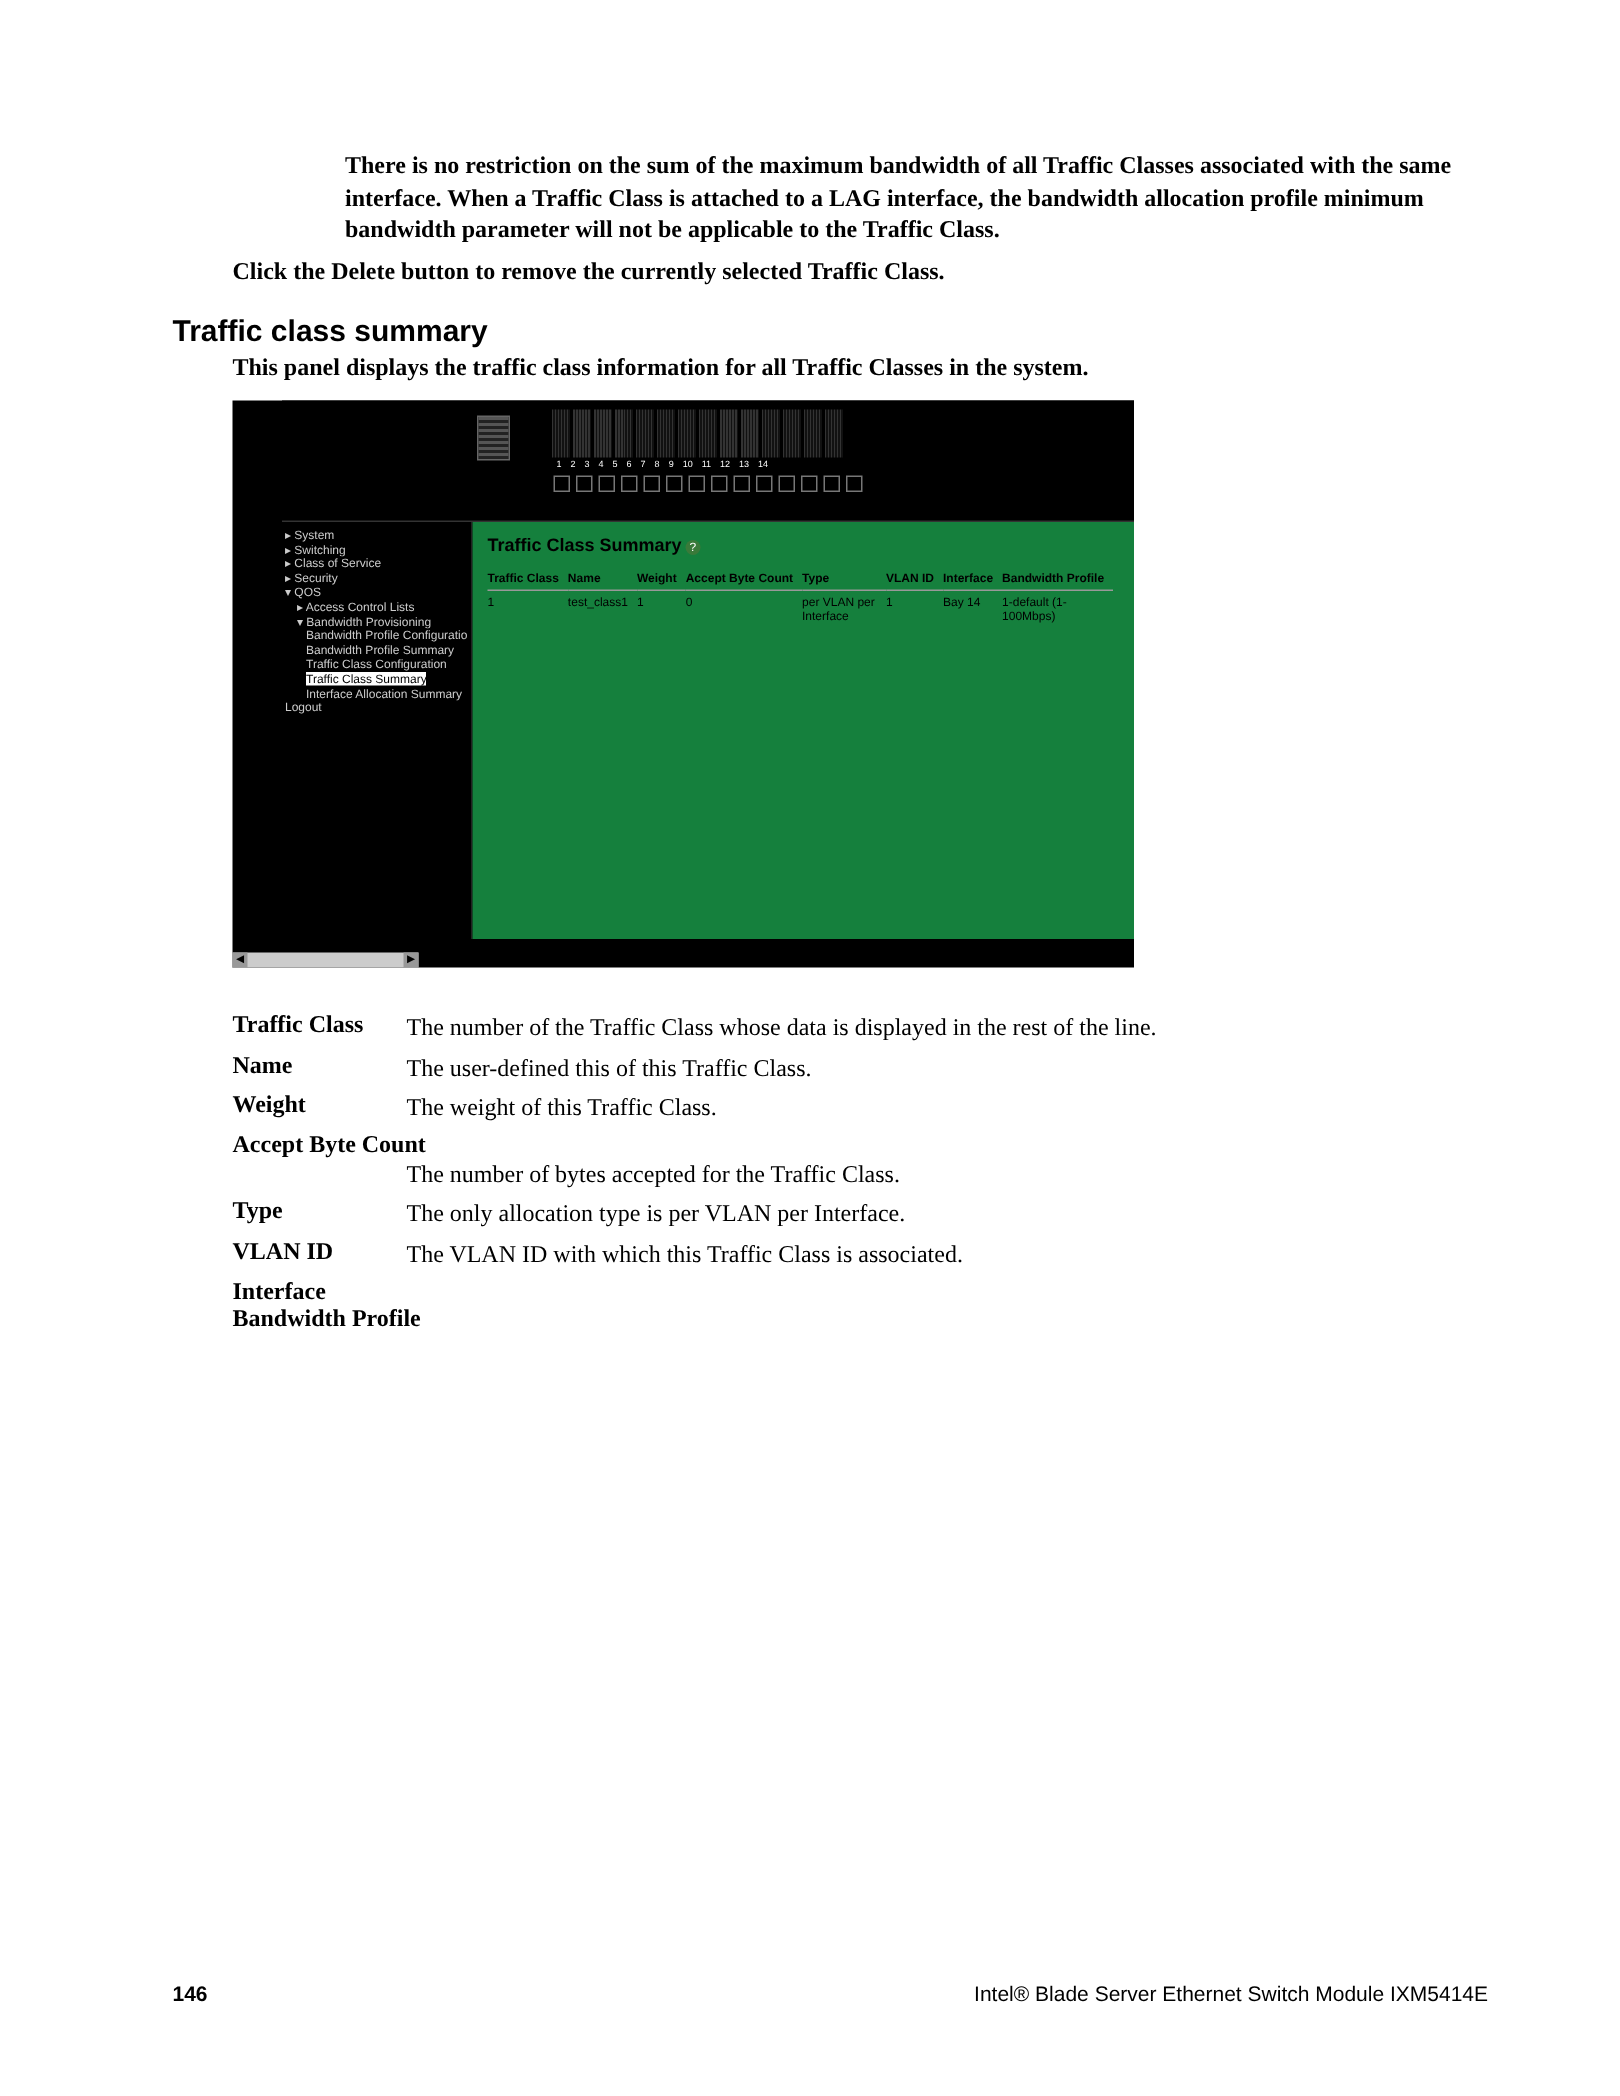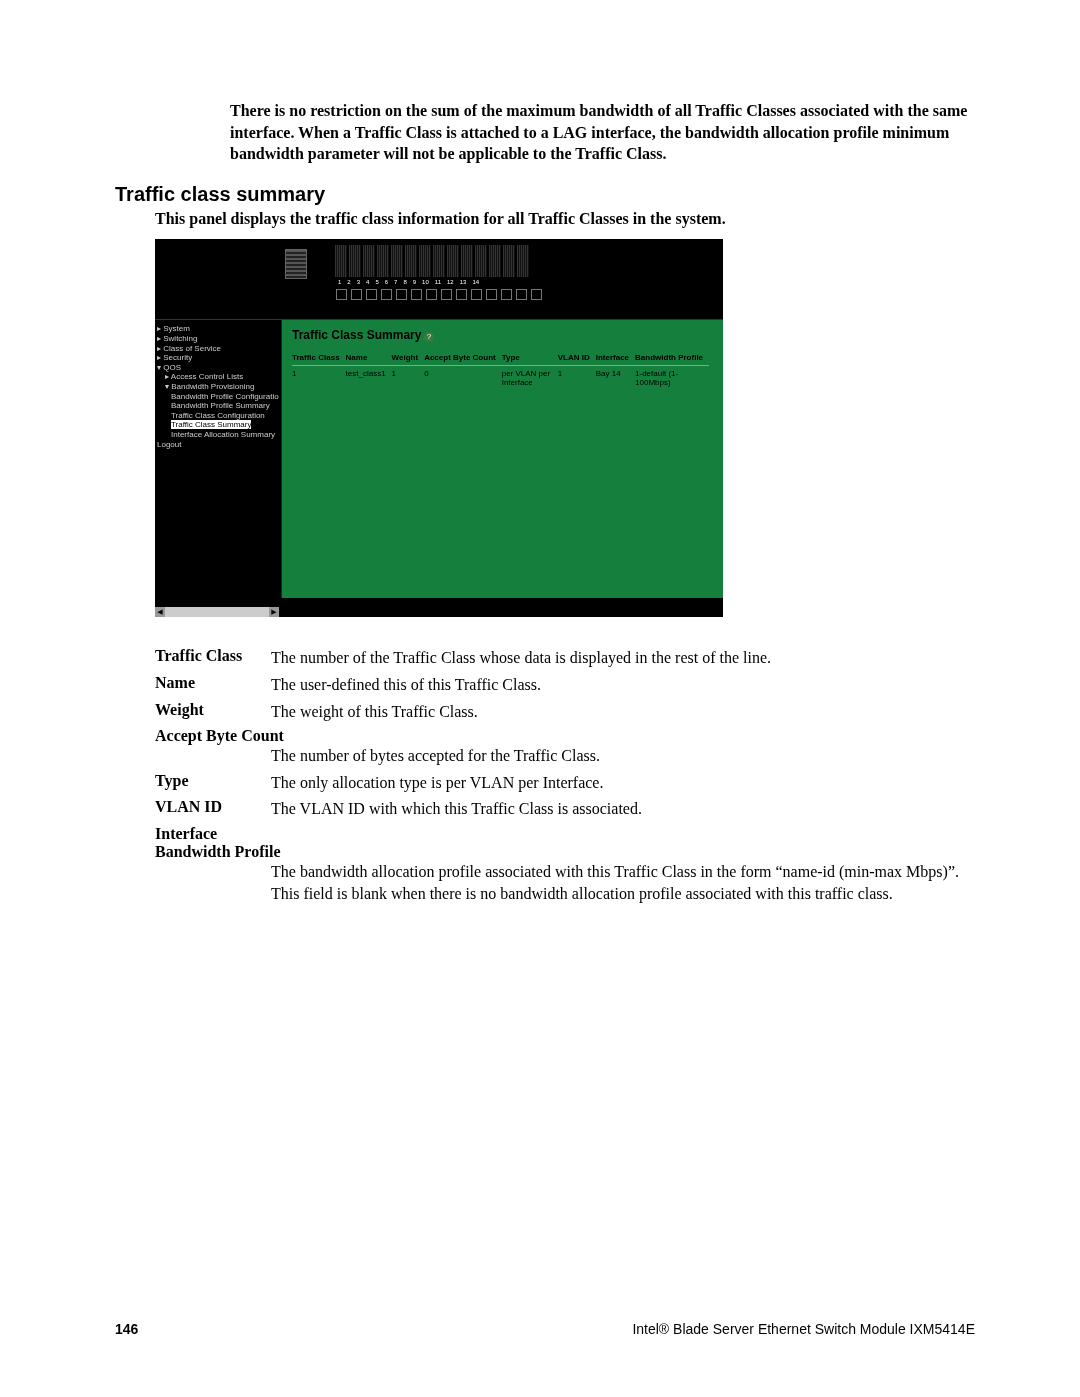--- a/index.html
+++ b/index.html
@@ -33,20 +33,21 @@
   }
   .screenshot {
     width: 568px;
     height: 378px;
     background: #000;
     margin: 10px 0 30px 40px;
     position: relative;
     color: #ccc;
     font-family: Arial, Helvetica, sans-serif;
     font-size: 9px;
+    padding-left: 33px;
   }
   .ss-header {
     height: 80px;
     background: #000;
     border-bottom: 1px solid #333;
     position: relative;
   }
   .ss-chip {
     position: absolute;
     left: 130px;
@@ -178,34 +179,35 @@
   .defs dd {
     margin: 0 0 5px 116px;
     line-height: 1.35;
   }
   .defs .wide dt { width: auto; float: none; }
   .defs .wide dd { margin-left: 116px; }
   .footer {
     position: absolute;
     bottom: 60px;
     left: 115px;
-    right: 105px;
+    right: 88px;
     display: flex;
     justify-content: space-between;
     font-size: 14px;
   }
   .footer .pg { font-weight: bold; font-family: Arial, Helvetica, sans-serif; }
   .footer .doc { font-family: Arial, Helvetica, sans-serif; }
 </style>
 </head>
 <body>
 
 <div class="page">
 
   <p class="para indent1">There is no restriction on the sum of the maximum bandwidth of all Traffic Classes associated with the same interface. When a Traffic Class is attached to a LAG interface, the bandwidth allocation profile minimum bandwidth parameter will not be applicable to the Traffic Class.</p>
+  <p class="para indent0">Click the Delete button to remove the currently selected Traffic Class.</p>
 
   <h2 class="section-title">Traffic class summary</h2>
   <p class="para indent0">This panel displays the traffic class information for all Traffic Classes in the system.</p>
 
   <div class="screenshot">
     <div class="ss-header">
       <div class="ss-chip"></div>
       <div class="ss-slots">
         <div class="ss-slot"></div>
           <div class="ss-slot"></div>
@@ -319,21 +321,20 @@
       <dt>Accept Byte Count</dt>
       <dd>The number of bytes accepted for the Traffic Class.</dd>
     </div>
     <dt>Type</dt>
     <dd>The only allocation type is per VLAN per Interface.</dd>
     <dt>VLAN ID</dt>
     <dd>The VLAN ID with which this Traffic Class is associated.</dd>
     <dt>Interface</dt>
     <div class="wide">
       <dt>Bandwidth Profile</dt>
-      <dd>The bandwidth allocation profile associated with this Traffic Class in the form “name-id (min-max Mbps)”. This field is blank when there is no bandwidth allocation profile associated with this traffic class.</dd>
     </div>
   </dl>
 
   <div class="footer">
     <span class="pg">146</span>
     <span class="doc">Intel® Blade Server Ethernet Switch Module IXM5414E</span>
   </div>
 </div>
 
 </body></html>

